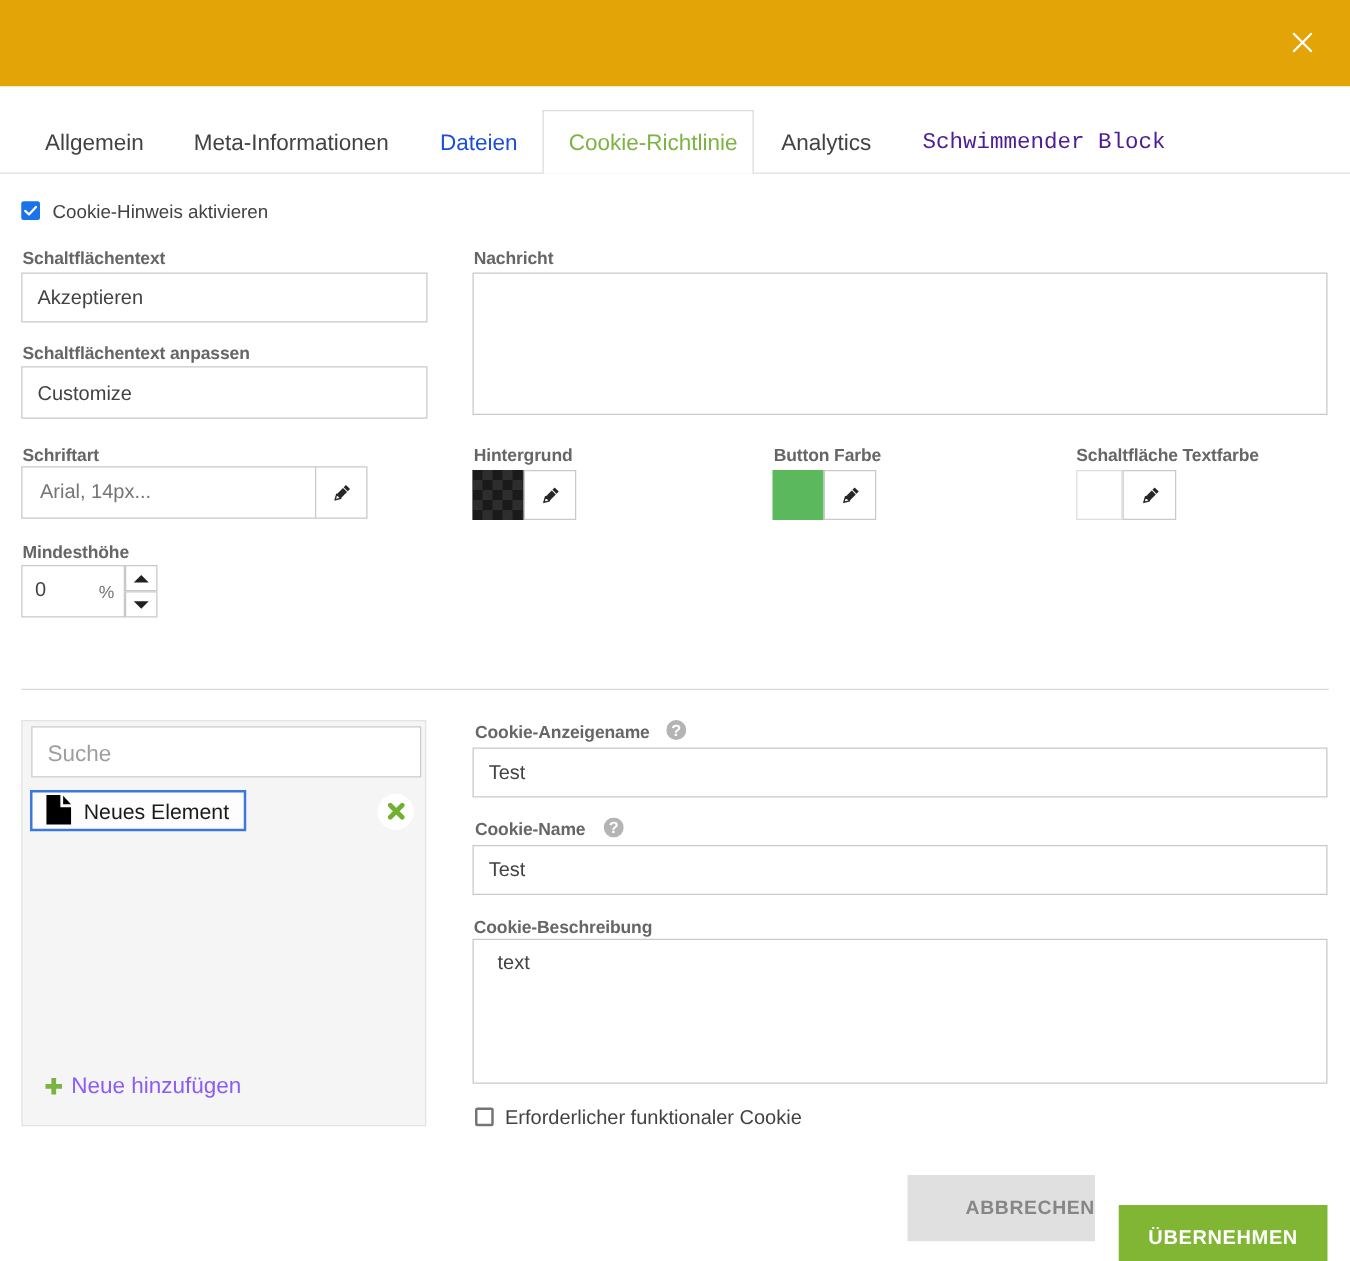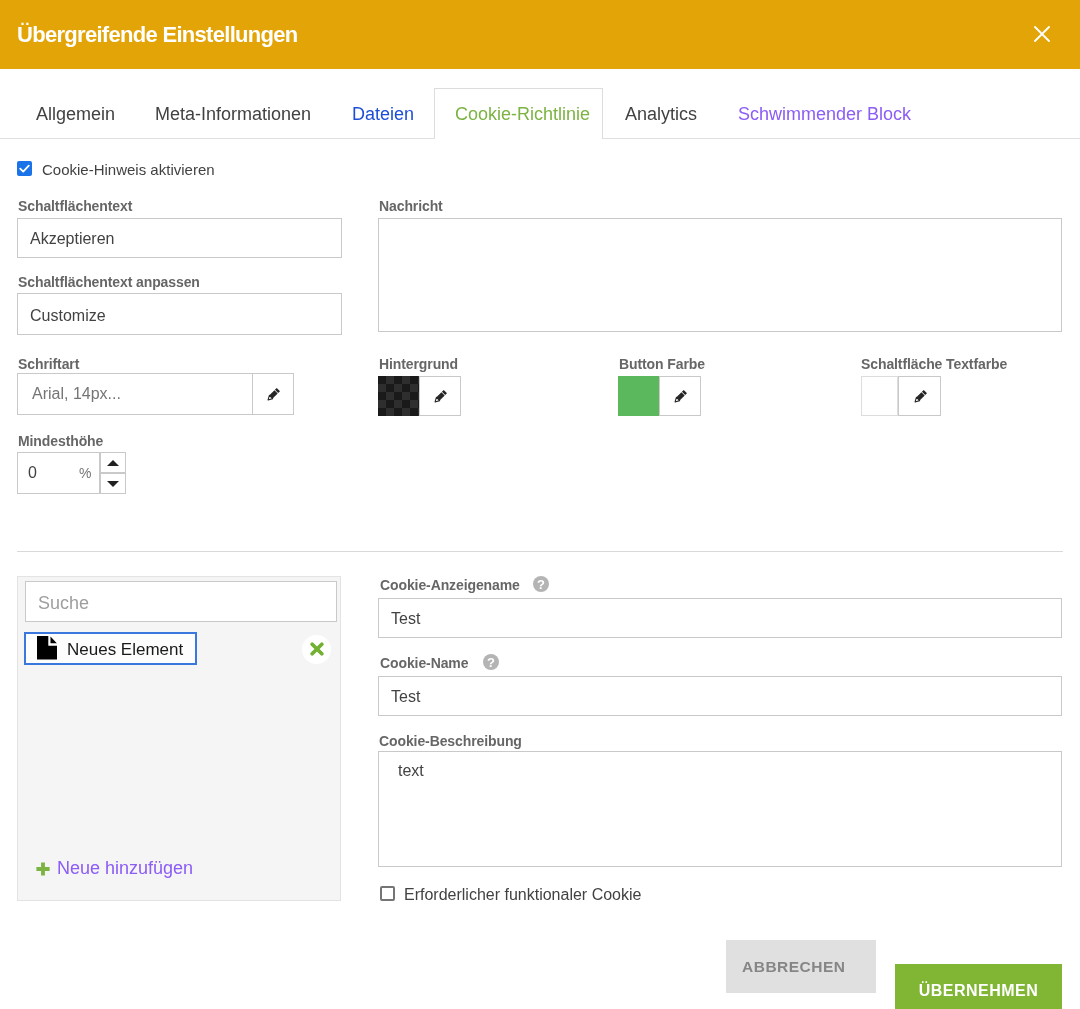--- a/index.html
+++ b/index.html
@@ -9,33 +9,32 @@
   .abs { position:absolute; }
   .label { font-size:14px; font-weight:bold; color:#666; letter-spacing:-0.1px; }
   .ibox { border:1px solid #c9c9c9; background:#fff; }
   .itext { font-size:16px; color:#424242; }
 </style>
 </head>
 <body>
 <div id="app">
 
   <div class="abs" style="left:0;top:0;width:1080px;height:69px;background:#e2a407;"></div>
-  <div class="abs" style="left:17px;top:22px;font-size:22px;font-weight:bold;color:#fff;letter-spacing:-0.7px;">Übergreifende Einstellungen</div>
   <svg class="abs" style="left:1034px;top:26px;" width="16" height="16" viewBox="0 0 16 16">
       <path d="M1 1 L15 15 M15 1 L1 15" stroke="#fff" stroke-width="1.8" stroke-linecap="round"></path>
     </svg>
 
   <div class="abs" style="left:0;top:138px;width:1080px;height:1px;background:#e0e0e0;"></div>
   <div class="abs" style="left:434px;top:88px;width:169px;height:51px;background:#fff;border:1px solid #dcdcdc;border-bottom:none;"></div>
   <div class="abs" style="left:36px;top:104px;font-size:18px;color:#424242;">Allgemein</div>
   <div class="abs" style="left:155px;top:104px;font-size:18px;color:#424242;">Meta-Informationen</div>
   <div class="abs" style="left:352px;top:104px;font-size:18px;color:#1d4ed8;">Dateien</div>
   <div class="abs" style="left:455px;top:104px;font-size:18px;color:#7cb342;">Cookie-Richtlinie</div>
   <div class="abs" style="left:625px;top:104px;font-size:18px;color:#424242;">Analytics</div>
-  <div class="abs" style="left:738px;top:104px;font-size:18px;color:#8b5cf6;">Schwimmender Block</div>
+  <div class="abs" style="left:738px;top:104px;font-size:18px;color:#4c1d95;font-family:Liberation Mono, monospace;">Schwimmender Block</div>
 
   <div class="abs" style="left:17px;top:161px;width:15px;height:15px;background:#1a73e8;border-radius:2px;">
     <svg width="15" height="15" viewBox="0 0 15 15">
         <path d="M3.2 7.7 L6.2 10.6 L11.8 4.6" stroke="#fff" stroke-width="1.8" fill="none" stroke-linecap="round" stroke-linejoin="round"></path>
       </svg>
   </div>
   <div class="abs" style="left:42px;top:161px;font-size:15px;color:#424242;">Cookie-Hinweis aktivieren</div>
 
   <div class="abs label" style="left:18px;top:198px;">Schaltflächentext</div>
   <div class="abs ibox" style="left:17px;top:218px;width:325px;height:40px;"></div>
@@ -141,16 +140,16 @@
   <div class="abs ibox" style="left:378px;top:676px;width:684px;height:40px;"></div>
   <div class="abs itext" style="left:391px;top:688px;">Test</div>
 
   <div class="abs label" style="left:379px;top:733px;">Cookie-Beschreibung</div>
   <div class="abs ibox" style="left:378px;top:751px;width:684px;height:116px;"></div>
   <div class="abs itext" style="left:398px;top:762px;">text</div>
 
   <div class="abs" style="left:380px;top:886px;width:15px;height:15px;border:2px solid #757575;border-radius:2px;background:#fff;"></div>
   <div class="abs" style="left:404px;top:886px;font-size:16px;color:#424242;">Erforderlicher funktionaler Cookie</div>
 
-  <div class="abs" style="left:726px;top:940px;width:150px;height:53px;background:#e0e0e0;color:#868686;font-size:15.5px;font-weight:bold;letter-spacing:0.5px;text-align:left;line-height:53px;padding-left:16px;">ABBRECHEN</div>
+  <div class="abs" style="left:726px;top:940px;width:150px;height:53px;background:#e0e0e0;color:#868686;font-size:15.5px;font-weight:bold;letter-spacing:0.5px;text-align:right;line-height:53px;">ABBRECHEN</div>
   <div class="abs" style="left:895px;top:940px;width:167px;height:53px;background:#81b534;color:#fff;font-size:16px;font-weight:bold;letter-spacing:0.5px;text-align:center;line-height:53px;margin-top:24px;">ÜBERNEHMEN</div>
 
 </div>
 
 </body></html>

